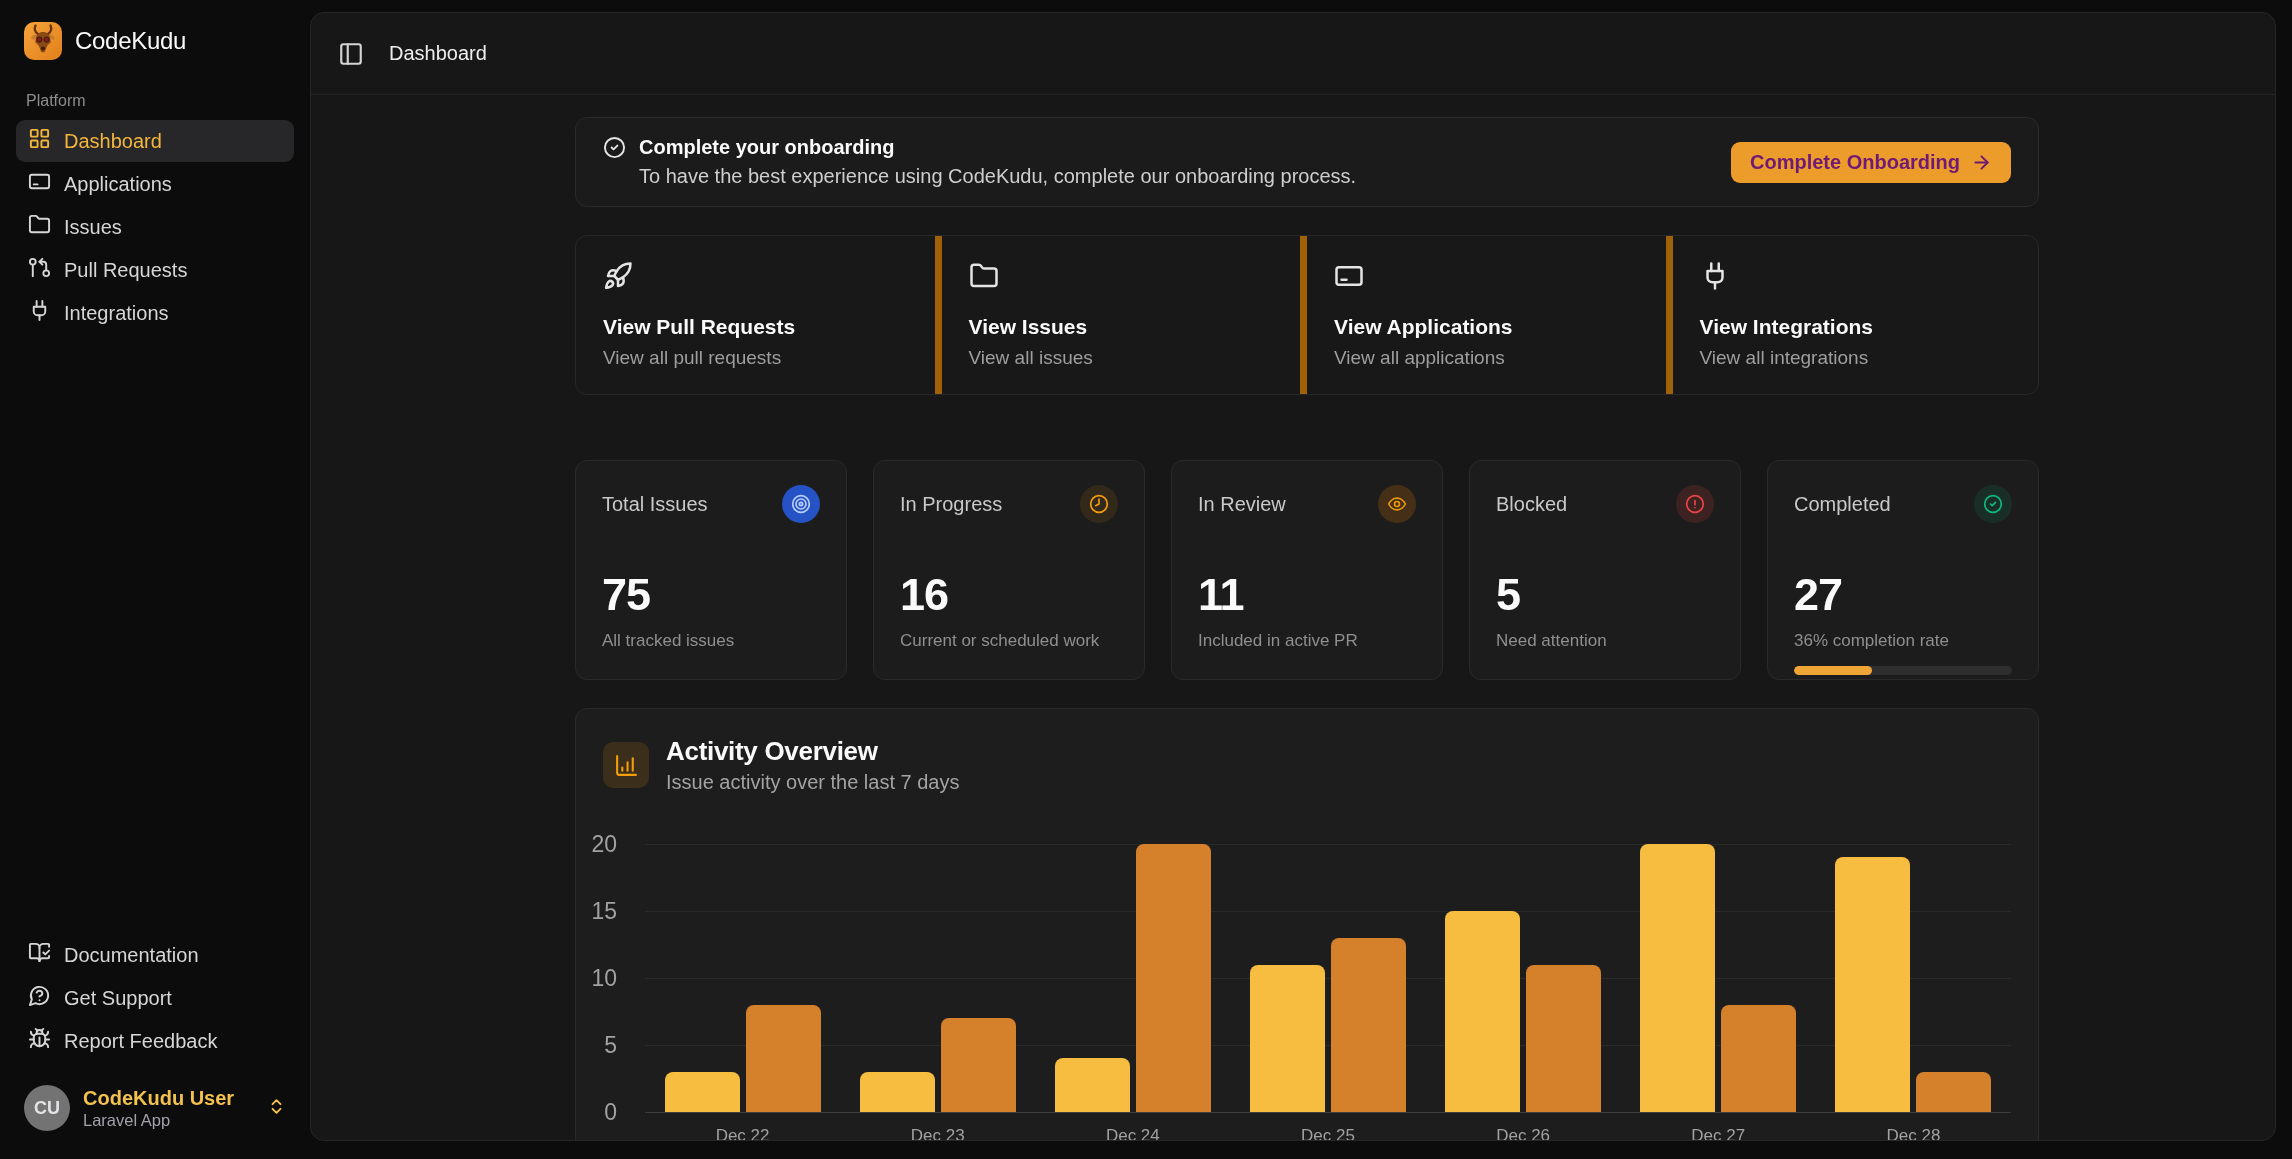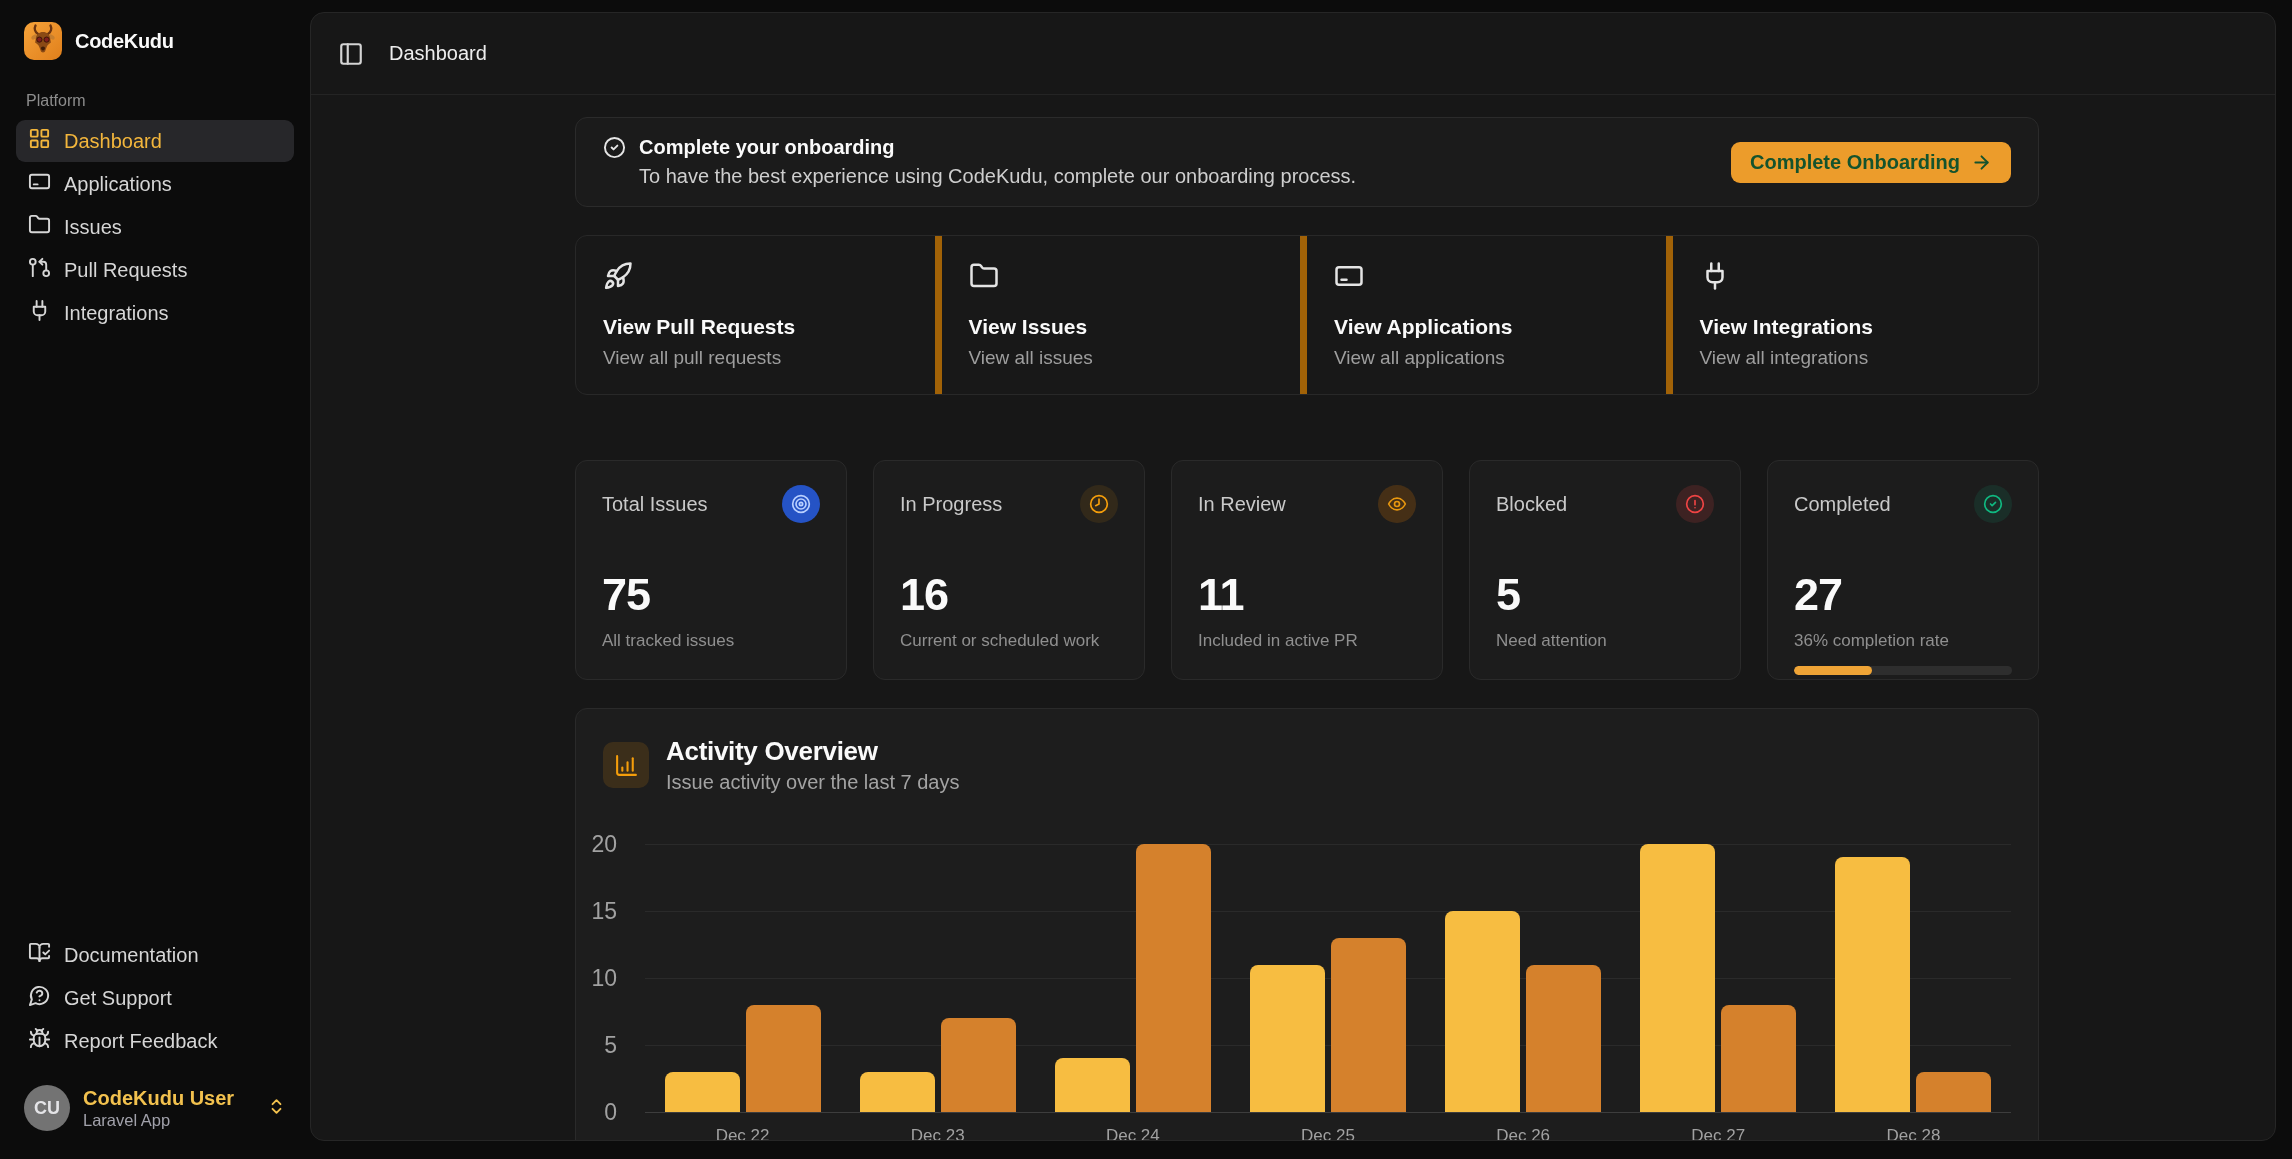--- a/index.html
+++ b/index.html
@@ -4,21 +4,21 @@
 <style>
   * { margin:0; padding:0; box-sizing:border-box; }
   html,body { width:2292px; height:1159px; background:#0c0c0c;
     font-family:"Liberation Sans","DejaVu Sans",sans-serif; }
   .app { width:2292px; height:1159px; display:flex; overflow:hidden; }
 
   
   .sidebar { width:310px; flex-shrink:0; display:flex; flex-direction:column; padding:18px 16px 20px; }
   .brand { display:flex; align-items:center; gap:13px; padding:4px 8px; cursor:pointer; }
   .logo { width:38px; height:38px; flex-shrink:0; }
-  .brand-name { font-size:20px; font-weight:700; color:#fafafa; letter-spacing:-0.3px; }
+  .brand-name { font-size:24px; font-weight:400; color:#fafafa; letter-spacing:-0.3px; }
   .section-label { margin:28px 0 10px 10px; font-size:16px; color:#8d8d8d; }
   .nav-item { display:flex; align-items:center; gap:13px; height:42px; padding:0 12px;
     border-radius:9px; color:#d6d6d6; font-size:20px; cursor:pointer; margin-bottom:1px; }
   .nav-item svg { width:23px; height:23px; flex-shrink:0; }
   .nav-item.active { background:#27272a; color:#f3b63c; font-weight:500; }
   .sidebar-spacer { flex:1; }
   .user-row { display:flex; align-items:center; gap:13px; padding:8px 8px; margin-top:14px;
     border-radius:12px; cursor:pointer; }
   .avatar { width:46px; height:46px; border-radius:50%; background:#737373; color:#e4e4e7;
     font-size:18px; font-weight:600; display:flex; align-items:center; justify-content:center; flex-shrink:0; }
@@ -38,21 +38,21 @@
   .content { flex:1; overflow:hidden; display:flex; justify-content:center; padding-top:22px; }
   .content-inner { width:1492px; display:flex; flex-direction:column;padding-left:28px; }
 
   
   .onboarding { height:90px; flex-shrink:0; border:1px solid #2b2b2b; background:#1b1b1b;
     border-radius:12px; display:flex; align-items:center; padding:0 27px; margin-bottom:28px; }
   .onb-title-row { display:flex; align-items:center; gap:13px; font-size:20px; font-weight:700; color:#fafafa; }
   .onb-title-row svg { width:23px; height:23px; color:#e5e5e5; flex-shrink:0; }
   .onb-desc { margin:6px 0 0 36px; font-size:20px; color:#cecece; }
   .onb-btn { margin-left:auto; height:41px; padding:0 19px; border:none; border-radius:9px;
-    background:#ec9c2b; color:#14532d; font-size:20px; font-weight:600; display:flex;
+    background:#ec9c2b; color:#701a75; font-size:20px; font-weight:600; display:flex;
     align-items:center; gap:11px; cursor:pointer; }
   .onb-btn svg { width:21px; height:21px; }
 
   
   .quick-links { display:grid; grid-template-columns:repeat(4,1fr); border:1px solid #282828;
     border-radius:12px; background:#181818; margin-bottom:30px; overflow:hidden; flex-shrink:0; }
   .ql-cell { height:158px; padding:25px 27px; border-right:7px solid #a16207; display:flex;
     flex-direction:column; cursor:pointer; }
   .ql-cell:last-child { border-right:none; }
   .ql-icon { color:#e4e4e4; }

